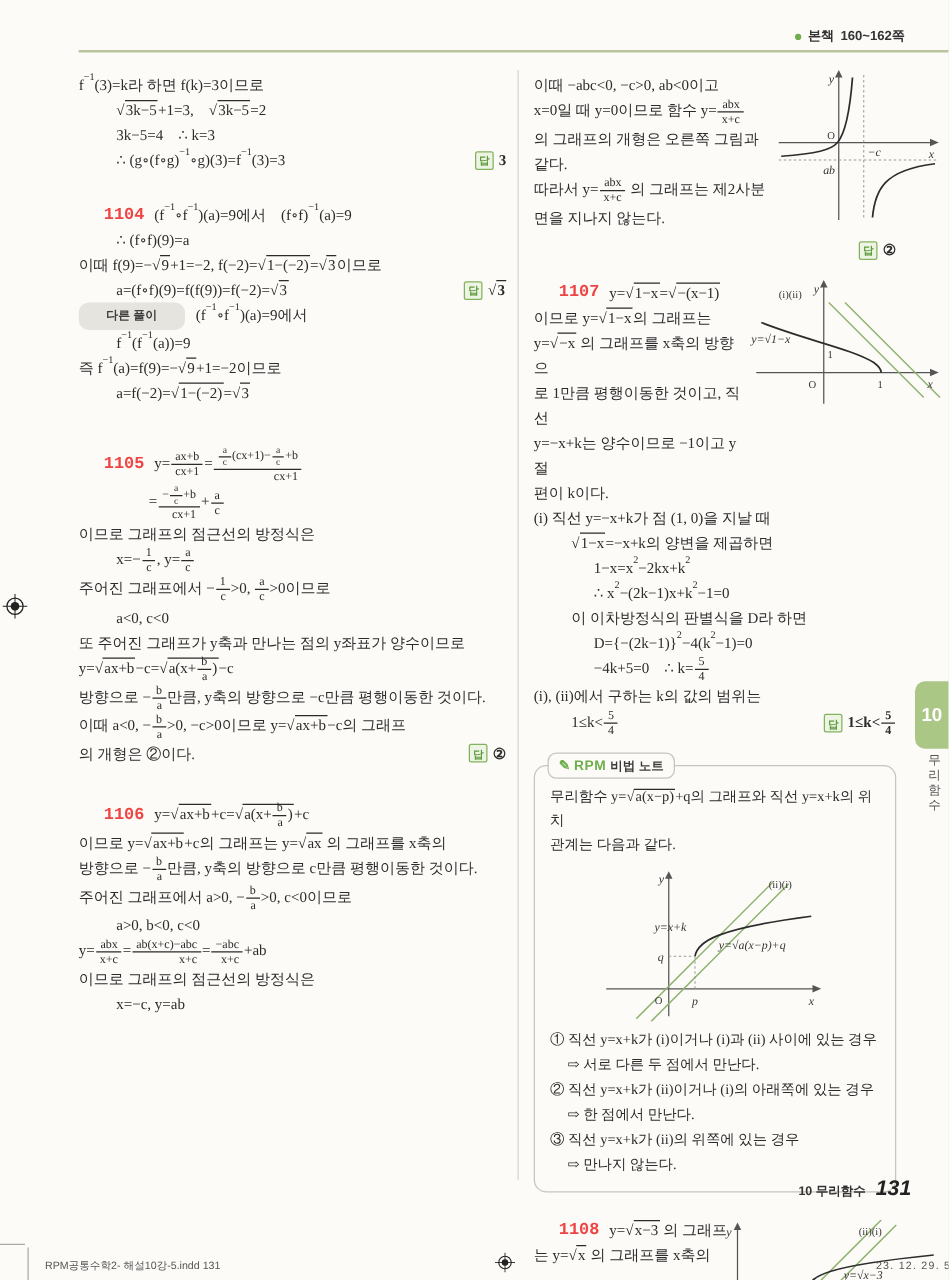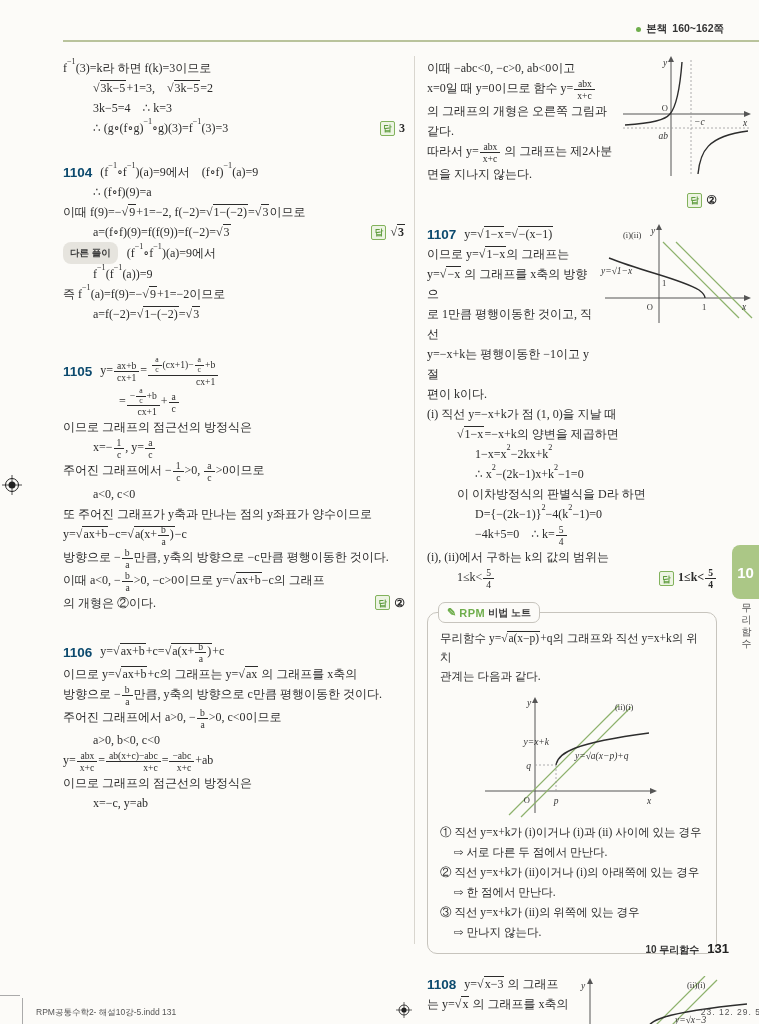--- a/index.html
+++ b/index.html
@@ -13,30 +13,30 @@
   .divider{position:absolute;left:414px;top:56px;height:888px;width:1px;background:#d9d6cf;}
   
   .col{position:absolute;top:58px;}
   #colL{left:63px;width:342px;}
   #colR{left:427px;width:290px;}
   .ln{font-size:12px;line-height:20px;min-height:20px;}
   .ind{margin-left:30px;}
   .ind2{margin-left:48px;}
   .cont{margin-left:56px;}
   .blk-first{display:flex;align-items:center;gap:8px;}
-  .pnum{color:#0c4a6e;font-weight:bold;font-size:13.5px;font-family:Liberation Sans, sans-serif;flex:0 0 auto;}
+  .pnum{color:#ef4444;font-weight:bold;font-size:13.5px;font-family:Liberation Mono, monospace;flex:0 0 auto;margin-left:20px;}
   .hasans{display:flex;align-items:center;}
   .hasans .lt{flex:0 1 auto;}
   .ansr{margin-left:auto;display:inline-flex;align-items:center;gap:4px;font-weight:bold;}
   .abadge{display:inline-flex;align-items:center;justify-content:center;width:13px;height:13px;
           background:#edf4e3;border:1px solid #82b25c;border-radius:2px;color:#5f9c3f;
           font-size:8.5px;font-weight:bold;font-family:"Liberation Sans",sans-serif;}
   .altbadge{display:inline-block;background:#e6e4de;border-radius:8px;color:#3c3c3c;
             font-family:"Liberation Sans",sans-serif;font-weight:bold;font-size:9.5px;
-            padding:1px 7px;margin-right:6px;vertical-align:1px;}
+            padding:1px 22px;margin-right:6px;vertical-align:1px;}
   
   .fr{display:inline-flex;flex-direction:column;vertical-align:middle;text-align:right;
       font-size:0.8em;line-height:1.15;margin:0 1px;}
   .fr .nu{border-bottom:1px solid currentColor;padding:0 3px;display:block;}
   .fr .de{padding:0 3px;display:block;}
   .sq{white-space:nowrap;display:inline;}
   .vin{border-top:1.2px solid currentColor;padding:0 1px;}
   sup{font-size:0.68em;position:relative;top:-0.4em;line-height:0;}
   
   .blk{margin-bottom:24px;}
@@ -62,21 +62,21 @@
   .noteitem2{margin-left:14px;}
   
   .sidetab{position:absolute;right:0;top:545px;width:27px;height:54px;background:#abc786;
            border-radius:8px 0 0 8px;display:flex;align-items:center;justify-content:center;
            color:#fff;font-family:"Liberation Sans",sans-serif;font-weight:bold;font-size:15px;}
   .sidesub{position:absolute;right:6px;top:596px;writing-mode:vertical-rl;font-size:10px;color:#555;
            font-family:"Liberation Sans",sans-serif;letter-spacing:2px;}
   
   .pagefoot{position:absolute;right:30px;top:941px;display:flex;align-items:baseline;gap:8px;}
   .pf-ch{font-size:10px;font-weight:bold;color:#333;font-family:"Liberation Sans",sans-serif;}
-  .pf-pg{font-size:13px;font-weight:bold;color:#222;font-family:"Liberation Sans",sans-serif;}
+  .pf-pg{font-size:17px;font-weight:bold;color:#222;font-family:"Liberation Sans",sans-serif;font-style:italic;}
   .printfoot-l{position:absolute;left:36px;top:1007px;font-size:8.5px;color:#555;
                font-family:"Liberation Sans",sans-serif;}
   .printfoot-r{position:absolute;right:-2px;top:1007px;font-size:8.5px;color:#555;
                font-family:"Liberation Sans",sans-serif;letter-spacing:1px;}
   .cropv{position:absolute;left:22px;top:998px;width:1px;height:26px;background:#aaa;}
   .croph{position:absolute;left:0;top:995px;width:20px;height:1px;background:#aaa;}
   .regmark{position:absolute;}
 </style>
 </head>
 <body>
@@ -267,21 +267,21 @@
     </section>
 
     <section class="wrap" style="margin-top:14px;">
       <div class="blk-first narrow7">
         <span class="pnum">1107</span>
         <div class="ln">y=<span class="sq">√<span class="vin">1−x</span></span>=<span class="sq">√<span class="vin">−(x−1)</span></span></div>
       </div>
       <div class="ln narrow7">이므로 y=<span class="sq">√<span class="vin">1−x</span></span>의 그래프는</div>
       <div class="ln narrow7">y=<span class="sq">√<span class="vin">−x</span></span> 의 그래프를 x축의 방향으</div>
       <div class="ln narrow7">로 1만큼 평행이동한 것이고, 직선</div>
-      <div class="ln narrow7">y=−x+k는 평행이동한 −1이고 y절</div>
+      <div class="ln narrow7">y=−x+k는 양수이므로 −1이고 y절</div>
       <div class="ln narrow7">편이 k이다.</div>
       <svg class="gabs" style="left:172px;top:-2px;" width="158" height="106" viewBox="0 0 158 106">
         <line x1="60" y1="6" x2="60" y2="101" stroke="#555" stroke-width="1"></line>
         <path d="M60,2 l-3,6 h6 z" fill="#555"></path>
         <line x1="6" y1="76" x2="148" y2="76" stroke="#555" stroke-width="1"></line>
         <path d="M152,76 l-7,-3 v6 z" fill="#555"></path>
         <path d="M64,20 L140,96" stroke="#8db26c" stroke-width="1.2"></path>
         <path d="M77,20 L153,96" stroke="#8db26c" stroke-width="1.2"></path>
         <path d="M10,36 C45,50 82,57 100,68 C104,71 106,73 106,76" fill="none" stroke="#2d2d2d" stroke-width="1.4"></path>
         <text x="24" y="16" class="rm">(i)(ii)</text>

